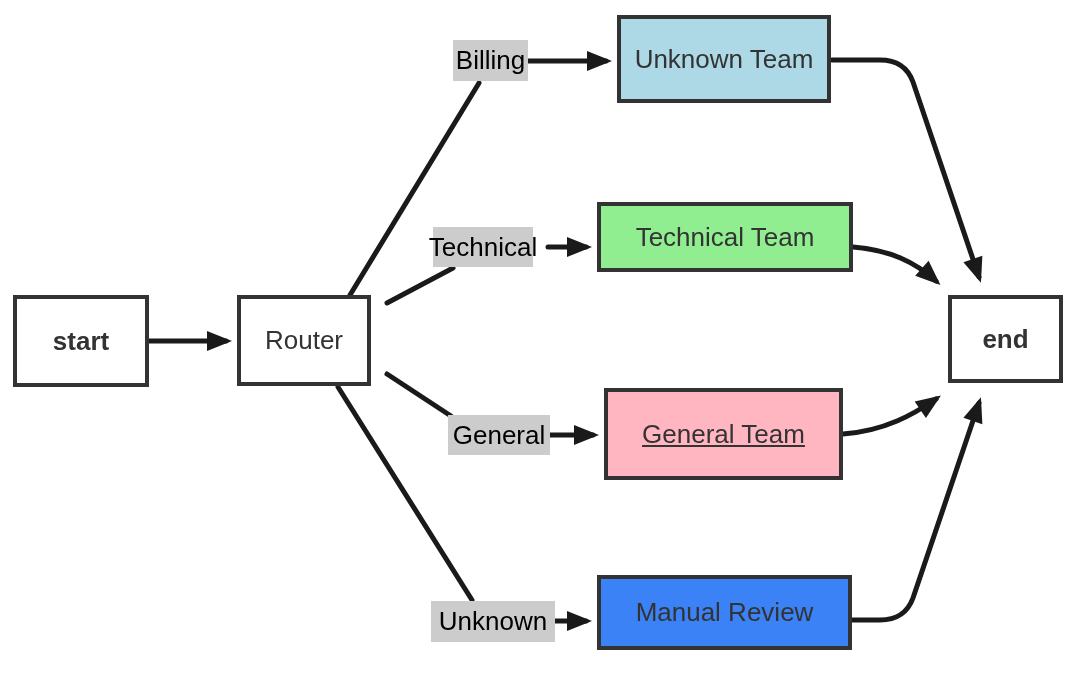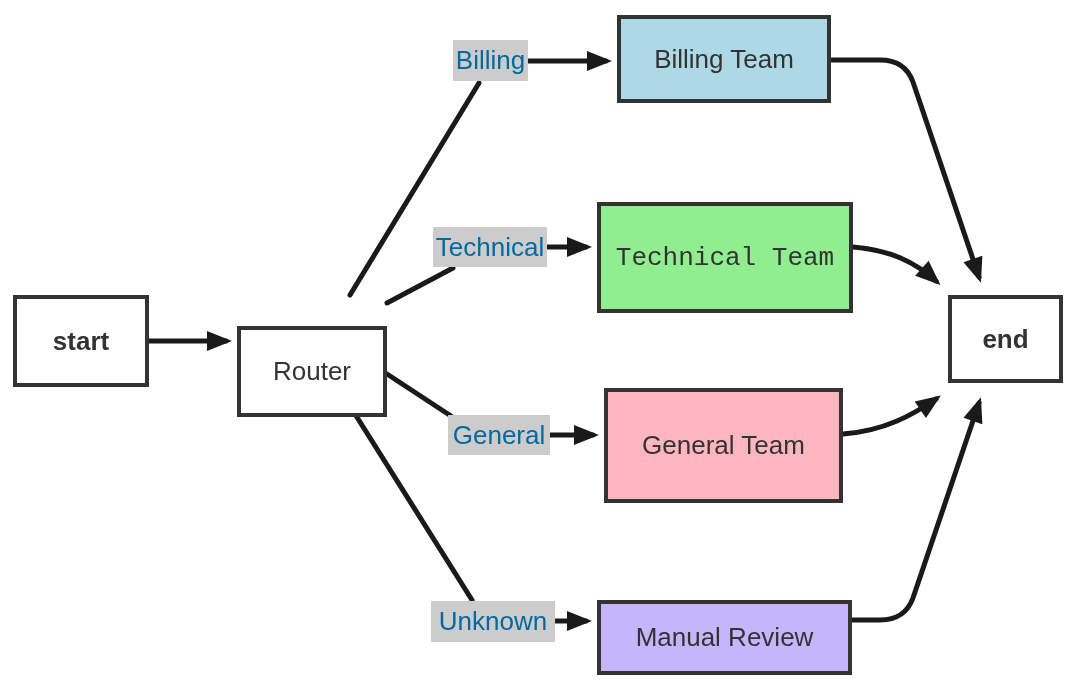--- a/index.html
+++ b/index.html
@@ -32,21 +32,21 @@
     display: flex;
     align-items: center;
     justify-content: center;
     white-space: nowrap;
   }
   .node.terminal { font-weight: bold; }
   .edge-label {
     position: absolute;
     box-sizing: border-box;
     background: #cccccc;
-    color: #0369a1;
+    color: #000000;
     font-size: 26px;
     display: flex;
     align-items: center;
     justify-content: center;
     white-space: nowrap;
   }
 </style>
 </head>
 <body>
 
@@ -72,33 +72,33 @@
     <path class="edge" d="M548 621 H586" marker-end="url(#arrow)"></path>
 
     <path class="edge" d="M832 60 L880 60 Q905 60 913 82 L979 277" marker-end="url(#arrow)"></path>
     <path class="edge" d="M853 247 C890 250 915 262 936 281" marker-end="url(#arrow)"></path>
     <path class="edge" d="M843 434 C885 431 914 414 936 399" marker-end="url(#arrow)"></path>
     <path class="edge" d="M852 620 L880 620 Q905 620 913 598 L979 403" marker-end="url(#arrow)"></path>
   </svg>
 
   <div class="node terminal" style="left: 13px; top: 295px; width: 136px; height: 92px; background: rgb(255, 255, 255);">start</div>
 
-  <div class="node" style="left: 237px; top: 295px; width: 150px; height: 91px; background: rgb(255, 255, 255); margin-top: 31px;">Router</div>
+  <div class="node" style="left: 237px; top: 295px; width: 134px; height: 91px; background: rgb(255, 255, 255);">Router</div>
 
-  <div class="node" style="left: 617px; top: 15px; width: 214px; height: 88px; background: rgb(173, 216, 230);">Billing Team</div>
+  <div class="node" style="left: 617px; top: 15px; width: 214px; height: 88px; background: rgb(173, 216, 230);">Unknown Team</div>
 
-  <div class="node" style="left: 597px; top: 202px; width: 256px; height: 111px; background: rgb(144, 238, 144); font-family: Liberation Mono, monospace;">Technical Team</div>
+  <div class="node" style="left: 597px; top: 202px; width: 256px; height: 70px; background: rgb(144, 238, 144);">Technical Team</div>
 
-  <div class="node" style="left: 604px; top: 388px; width: 239px; height: 115px; background: rgb(255, 182, 193);">General Team</div>
+  <div class="node" style="left: 604px; top: 388px; width: 239px; height: 92px; background: rgb(255, 182, 193); text-decoration: underline;">General Team</div>
 
-  <div class="node" style="left: 597px; top: 575px; width: 255px; height: 75px; background: #c4b5fd; margin-top: 25px;">Manual Review</div>
+  <div class="node" style="left: 597px; top: 575px; width: 255px; height: 75px; background: #3b82f6;">Manual Review</div>
 
   <div class="node terminal" style="left: 948px; top: 295px; width: 115px; height: 88px; background: rgb(255, 255, 255);">end</div>
 
   <div class="edge-label" style="left: 453px; top: 40px; width: 75px; height: 41px; background: rgb(204, 204, 204);">Billing</div>
 
-  <div class="edge-label" style="left: 433px; top: 227px; width: 114px; height: 40px; background: rgb(204, 204, 204);">Technical</div>
+  <div class="edge-label" style="left: 433px; top: 227px; width: 100px; height: 40px; background: rgb(204, 204, 204);">Technical</div>
 
   <div class="edge-label" style="left: 440px; top: 415px; width: 102px; height: 40px; background: rgb(204, 204, 204); margin-left: 8px;">General</div>
 
   <div class="edge-label" style="left: 431px; top: 601px; width: 124px; height: 41px; background: rgb(204, 204, 204);">Unknown</div>
 
 </div>
 
 </body></html>

